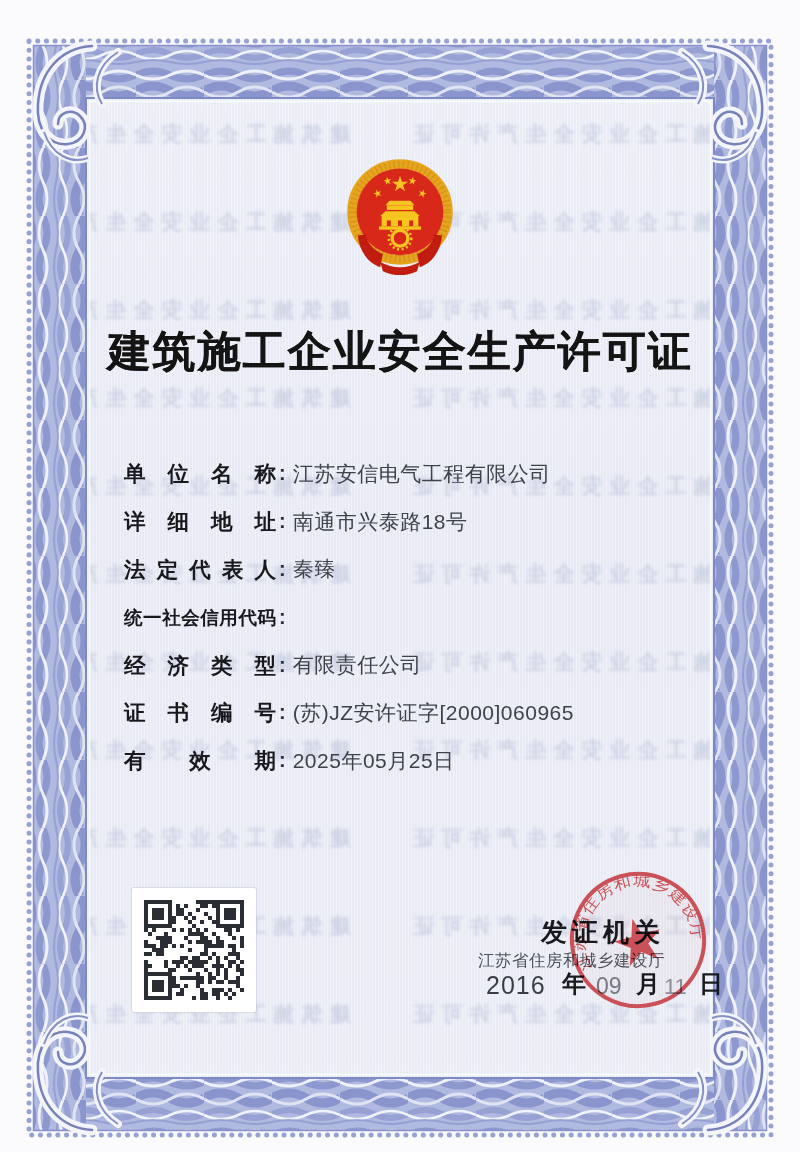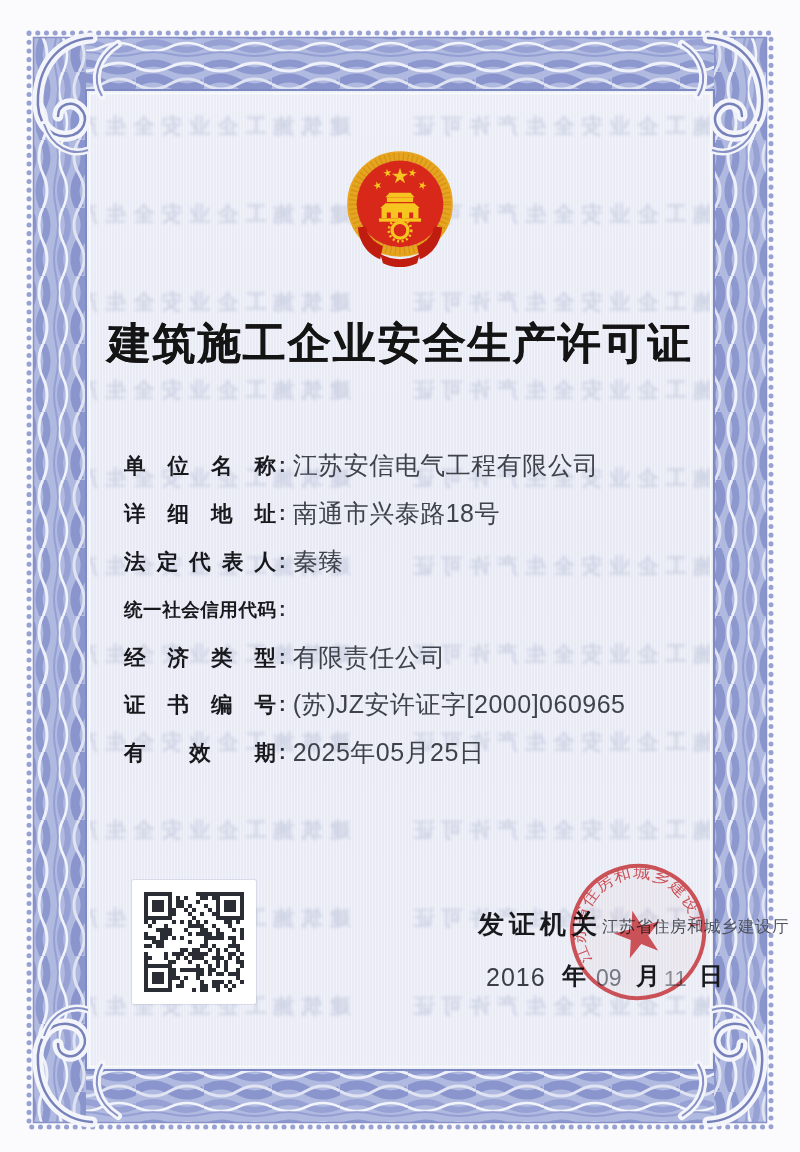--- a/index.html
+++ b/index.html
@@ -2,21 +2,21 @@
 <html><head>
 <meta charset="utf-8">
 <style>
   html,body{margin:0;padding:0;}
   body{
     width:800px;height:1152px;
     background:#fbfbfd;
     font-family:"Liberation Sans","DejaVu Sans",sans-serif;
     position:relative;overflow:hidden;
   }
-  .page{position:absolute;left:0;top:4px;width:800px;height:940px;}
+  .page{position:absolute;left:0;top:12px;width:800px;height:940px;}
 
   
   .inner-bg{
     position:absolute;left:87px;top:87px;width:626px;height:978px;
     background:
       repeating-linear-gradient(90deg, rgba(255,255,255,.38) 0 1px, rgba(255,255,255,0) 1px 3px),
       linear-gradient(180deg,#eaedf6 0%,#e7eaf4 45%,#e9ecf5 100%);
     z-index:0;
   }
 
@@ -46,30 +46,30 @@
   }
 
   .fields{position:absolute;left:124px;top:438px;width:580px;}
   .field-row{display:flex;align-items:center;height:47.8px;}
   .field-label{
     width:152px;display:flex;justify-content:space-between;
     font-weight:700;font-size:21.5px;color:#17191d;flex:none;
   }
   .field-label.compact{font-size:18.5px;}
   .field-colon{font-weight:700;font-size:20px;color:#2a2d33;margin:0 7px 0 3px;flex:none;}
-  .field-value{font-size:25px;color:#3d424b;letter-spacing:.5px;white-space:nowrap;}
+  .field-value{font-size:21px;color:#3d424b;letter-spacing:.5px;white-space:nowrap;}
 
   .qr-card{
     position:absolute;left:132px;top:876px;width:124px;height:124px;
     background:#ffffff;border-radius:2px;
     box-shadow:0 0 0 1px rgba(180,186,210,.35);
   }
   .qr-card svg{position:absolute;left:12px;top:12px;}
 
-  .issuer{position:absolute;left:478px;top:903px;display:flex;align-items:flex-end;white-space:nowrap;}
+  .issuer{position:absolute;left:478px;top:903px;display:flex;align-items:flex-end;white-space:nowrap;flex-direction:column;}
   .issuer-label{font-size:26px;font-weight:700;color:#17191d;letter-spacing:5px;}
   .issuer-name{font-size:16.5px;color:#4e535c;padding-bottom:4px;letter-spacing:.5px;}
 
   .date-row{position:absolute;left:486px;top:956px;width:250px;height:32px;}
   .date-row span{position:absolute;bottom:0;text-align:center;}
   .d-year{left:0;font-size:25px;color:#3a3e46;letter-spacing:1px;}
   .d-yu{left:76px;font-size:24px;font-weight:700;color:#17191d;}
   .d-month{left:110px;font-size:23px;color:#767c87;}
   .d-mu{left:150px;font-size:24px;font-weight:700;color:#17191d;}
   .d-day{left:178px;font-size:22px;color:#8a8f99;}

